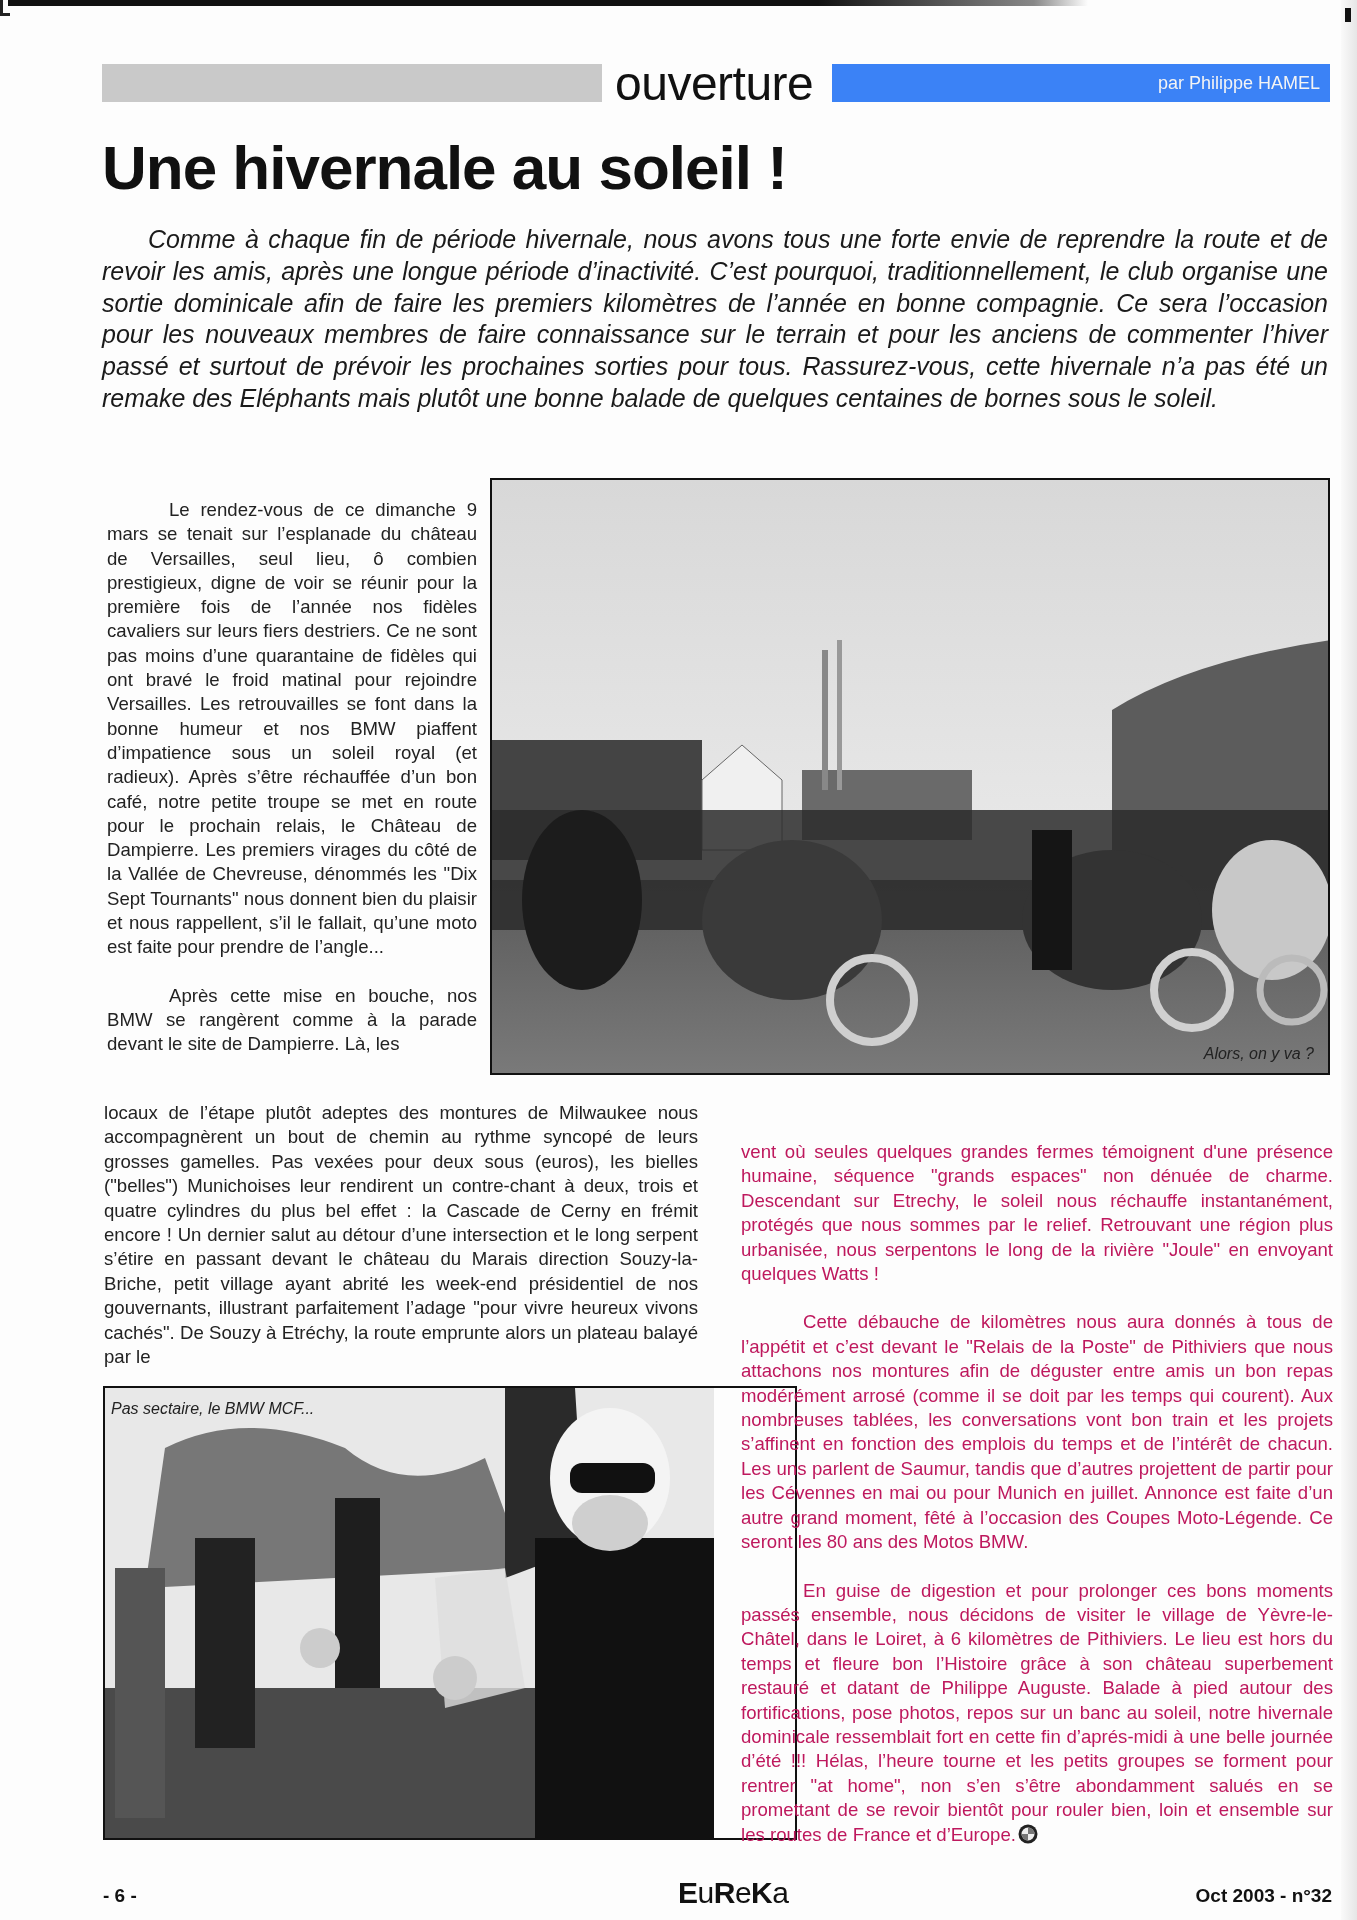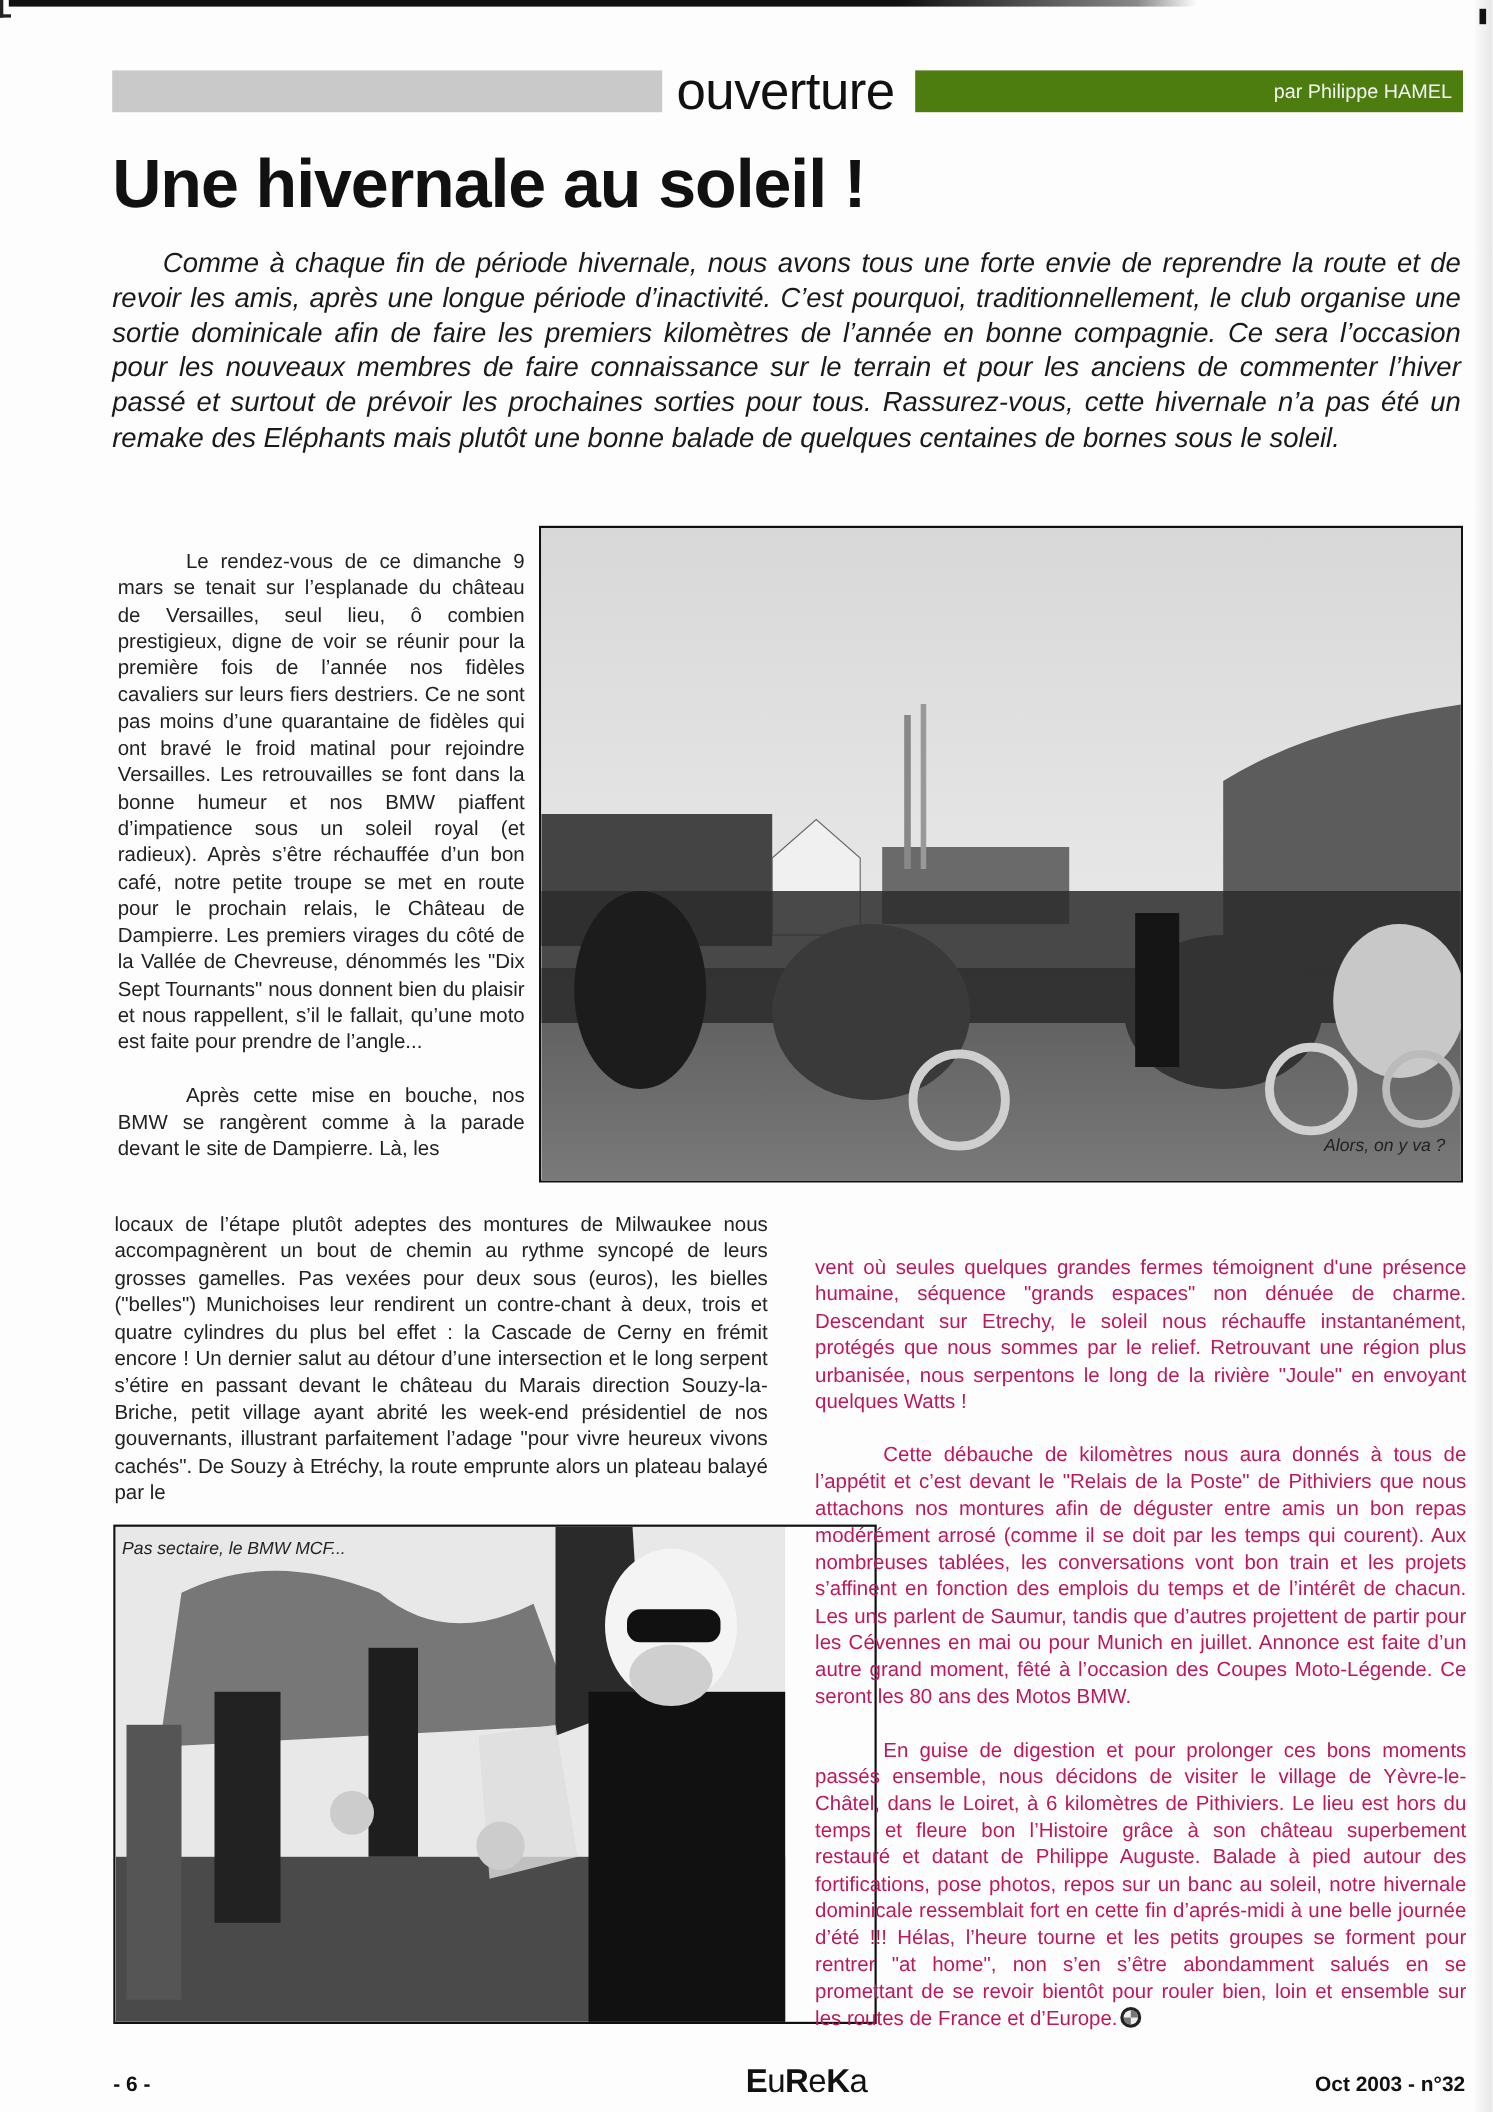--- a/index.html
+++ b/index.html
@@ -9,21 +9,21 @@
   .top-bar { position: absolute; left: 8px; top: 0; width: 1080px; height: 6px;
     background: linear-gradient(to right, #111 0%, #111 75%, #888 95%, transparent 100%); }
   .top-corner { position: absolute; left: 0; top: 0; width: 10px; height: 16px; border-left: 3px solid #222; border-bottom: 3px solid #222; }
   .right-edge { position: absolute; right: 0; top: 0; width: 16px; height: 1920px;
     background: linear-gradient(to right, #fafafa, #e6e6e6); }
   .right-mark { position: absolute; right: 6px; top: 8px; width: 6px; height: 14px; background: #111; }
 
   .rubric { position: absolute; left: 102px; top: 62px; width: 1228px; height: 40px; }
   .rubric .bar-left { position: absolute; left: 0; top: 2px; width: 500px; height: 38px; background: #c9c9c9; }
   .rubric .label { position: absolute; left: 513px; top: -6px; font-size: 48px; color: #111; letter-spacing: -0.5px; }
-  .rubric .bar-right { position: absolute; left: 730px; top: 2px; width: 498px; height: 38px; background: #4d7c0f; }
+  .rubric .bar-right { position: absolute; left: 730px; top: 2px; width: 498px; height: 38px; background: #3b82f6; }
   .rubric .author { position: absolute; right: 10px; top: 9px; font-size: 18px; color: #f4f4f4; }
 
   .headline { position: absolute; left: 102px; top: 132px; font-size: 62px; font-weight: bold; color: #111; letter-spacing: -1px; }
 
   .intro { position: absolute; left: 102px; top: 224px; width: 1226px; font-size: 25px; font-style: italic; line-height: 31.8px; text-align: justify; color: #1a1a1a; }
   .intro .indent { display: inline-block; width: 46px; }
 
   .col-left-top { position: absolute; left: 107px; top: 498px; width: 370px; font-size: 18.6px; line-height: 24.3px; text-align: justify; color: #222; }
   .col-left-top p { margin-bottom: 24px; }
   .col-left-top .indent { display: inline-block; width: 62px; }
@@ -32,21 +32,21 @@
 
   .col-right { position: absolute; left: 741px; top: 1094px; width: 592px; font-size: 18.6px; line-height: 24.4px; text-align: justify; color: #be185d; margin-top: 46px; }
   .col-right p { margin-bottom: 24px; }
   .col-right .indent { display: inline-block; width: 62px; }
 
   .photo { position: absolute; border: 2px solid #111; overflow: hidden; }
   .photo-top { left: 490px; top: 478px; width: 840px; height: 597px; }
   .photo-bottom { left: 103px; top: 1386px; width: 694px; height: 454px; }
 
   .caption { position: absolute; font-size: 16px; font-style: italic; color: #222; }
-  .photo-top .caption { right: 14px; bottom: 22px; }
+  .photo-top .caption { right: 14px; bottom: 10px; }
   .photo-bottom .caption { left: 6px; top: 12px; }
 
   .bmw-roundel { display: inline-block; width: 20px; height: 20px; border-radius: 50%; vertical-align: -3px; margin-left: 2px; }
 
   .footer-page { position: absolute; left: 103px; top: 1885px; font-size: 19px; font-weight: bold; color: #111; }
   .footer-logo { position: absolute; left: 678px; top: 1876px; font-size: 30px; color: #111; letter-spacing: -0.5px; }
   .footer-logo .b { font-weight: bold; }
   .footer-date { position: absolute; right: 25px; top: 1885px; font-size: 19px; font-weight: bold; color: #111; }
 </style>
 </head>

